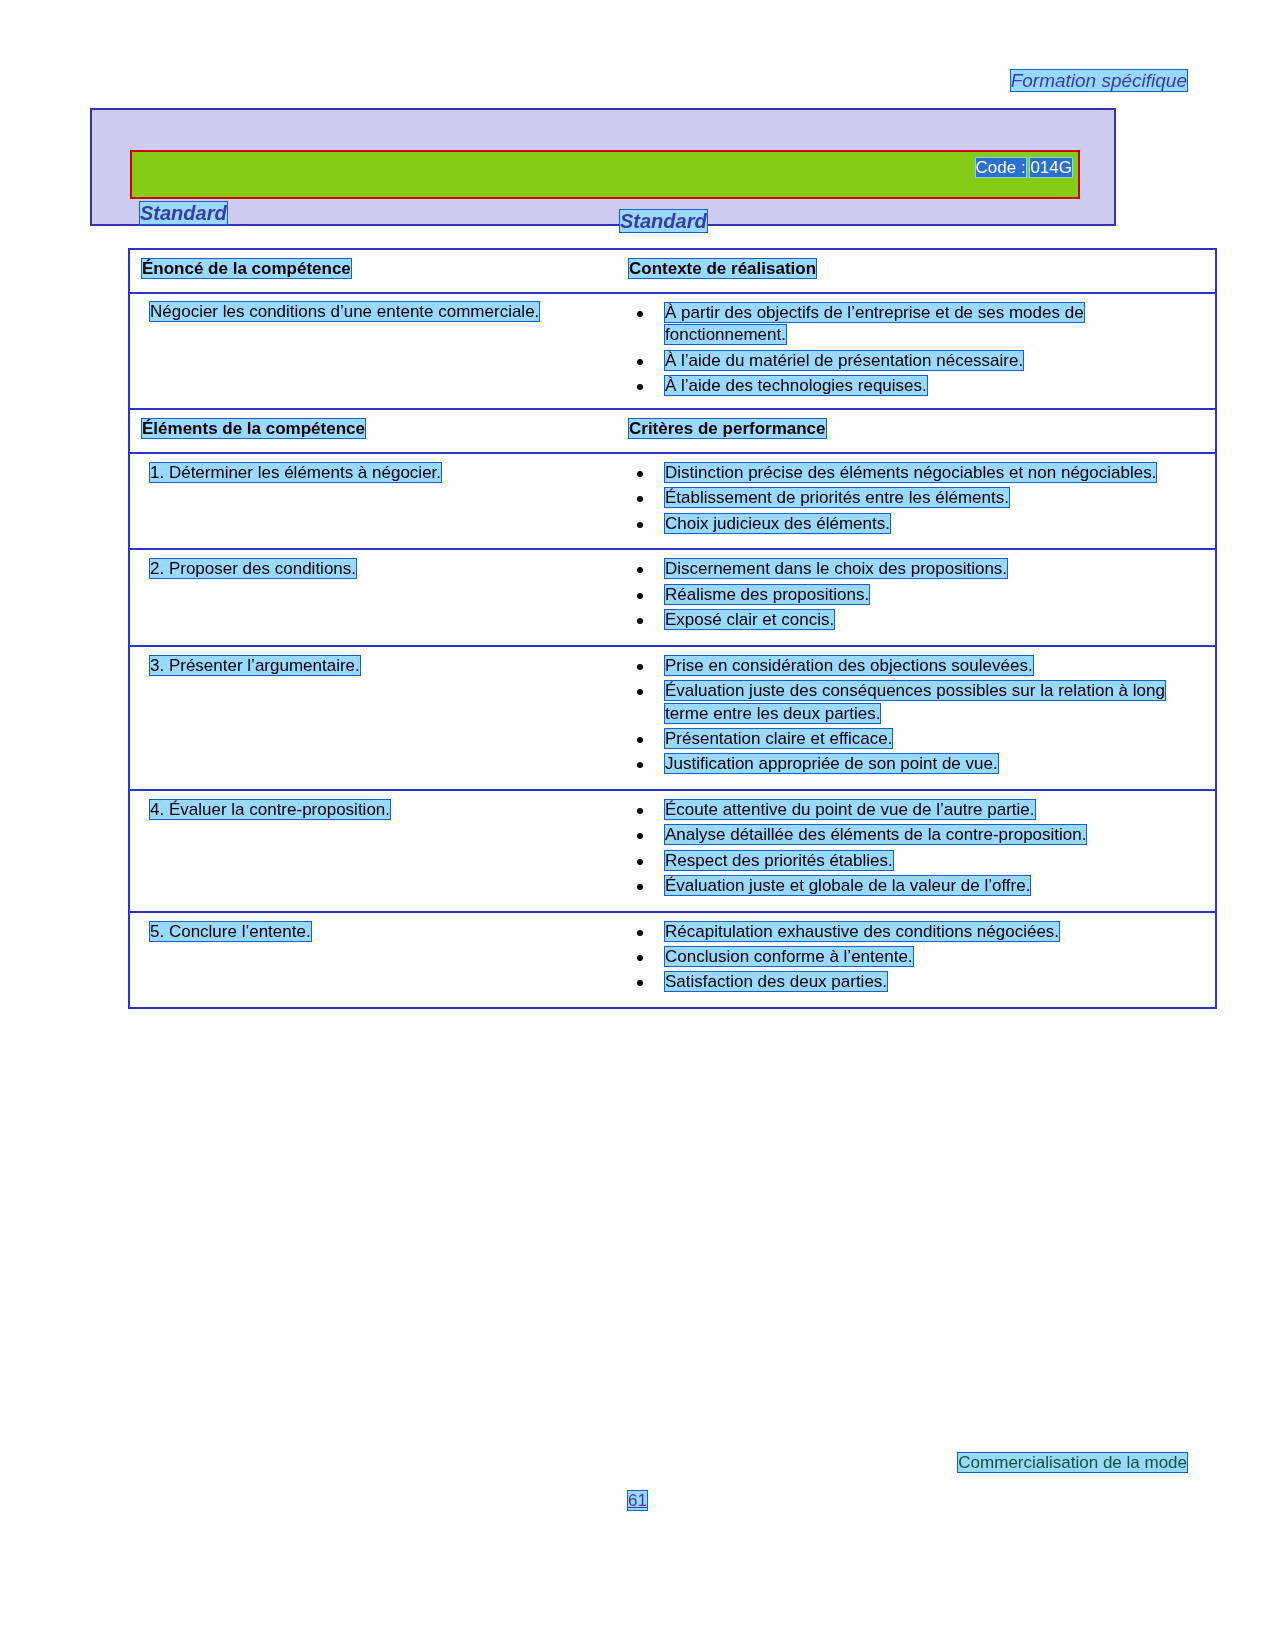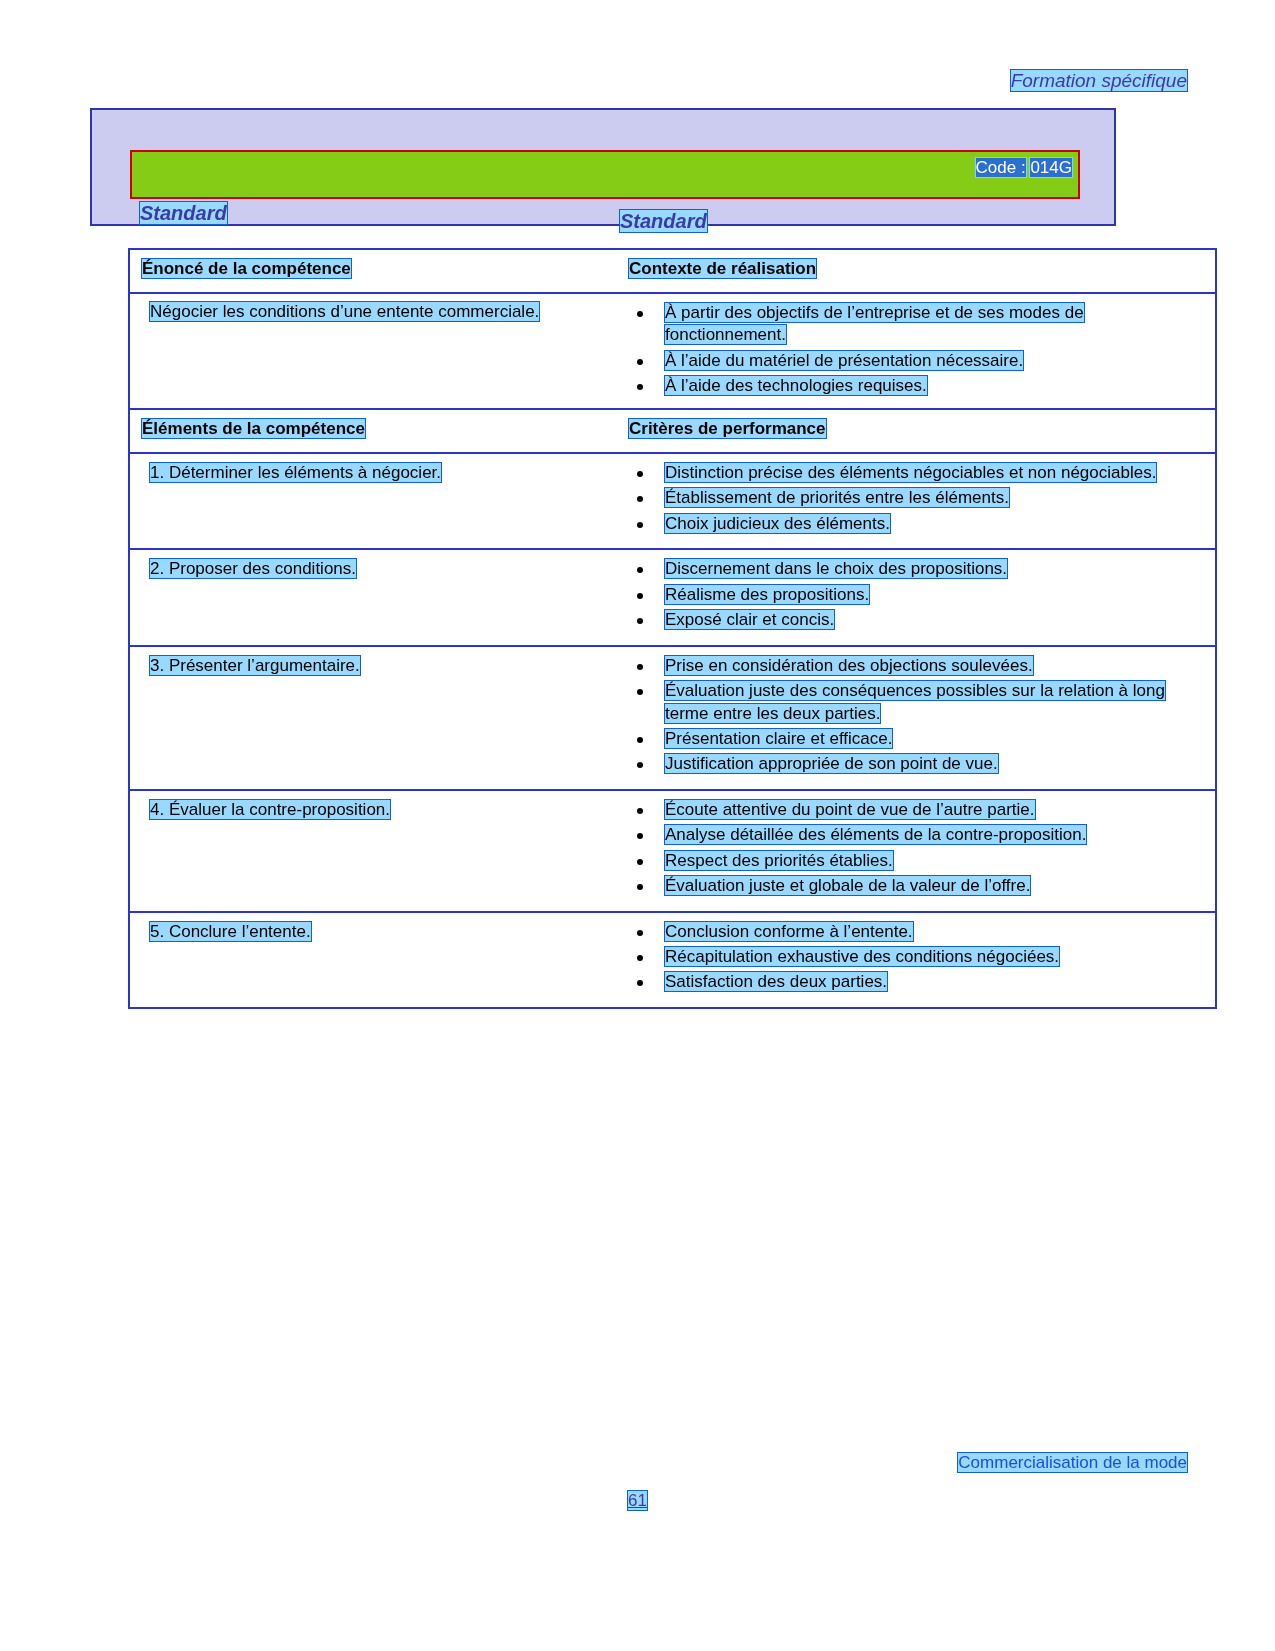--- a/index.html
+++ b/index.html
@@ -146,21 +146,21 @@
     border-radius: 50%;
   }
   .num-item { line-height: 1.32; }
 
   
   .footer-right {
     position: absolute;
     right: 88px;
     bottom: 178px;
     font-size: 17px;
-    color: #1d4ed8;
+    color: #14532d;
   }
   .page-number {
     position: absolute;
     left: 0;
     right: 0;
     bottom: 140px;
     text-align: center;
     font-size: 17px;
     color: #3a3aa8;
     text-decoration: underline;
@@ -266,22 +266,22 @@
         </ul>
       </div>
     </div>
 
     <div class="row">
       <div class="cell-left">
         <div class="num-item"><span class="hl">5.  Conclure l’entente.</span></div>
       </div>
       <div class="cell-right">
         <ul class="bullets">
+          <li><span class="hl">Récapitulation exhaustive des conditions négociées.</span></li>
           <li><span class="hl">Conclusion conforme à l’entente.</span></li>
-          <li><span class="hl">Récapitulation exhaustive des conditions négociées.</span></li>
           <li><span class="hl">Satisfaction des deux parties.</span></li>
         </ul>
       </div>
     </div>
   </div>
 
   <div class="footer-right">
     <span class="hl">Commercialisation de la mode</span>
   </div>
   <div class="page-number">

